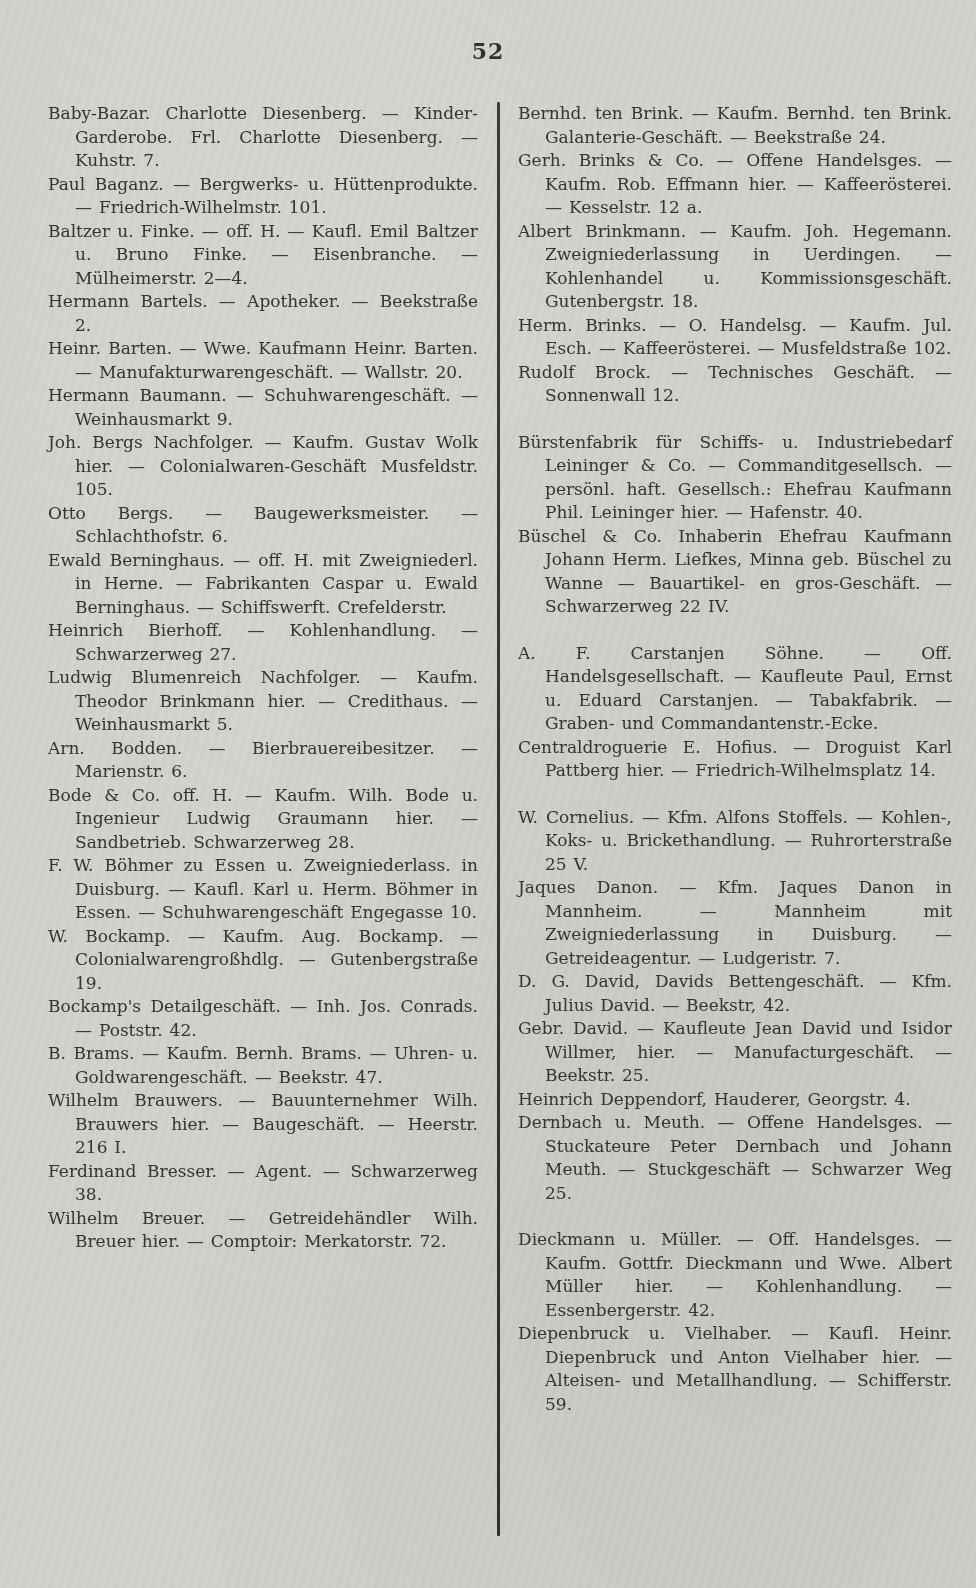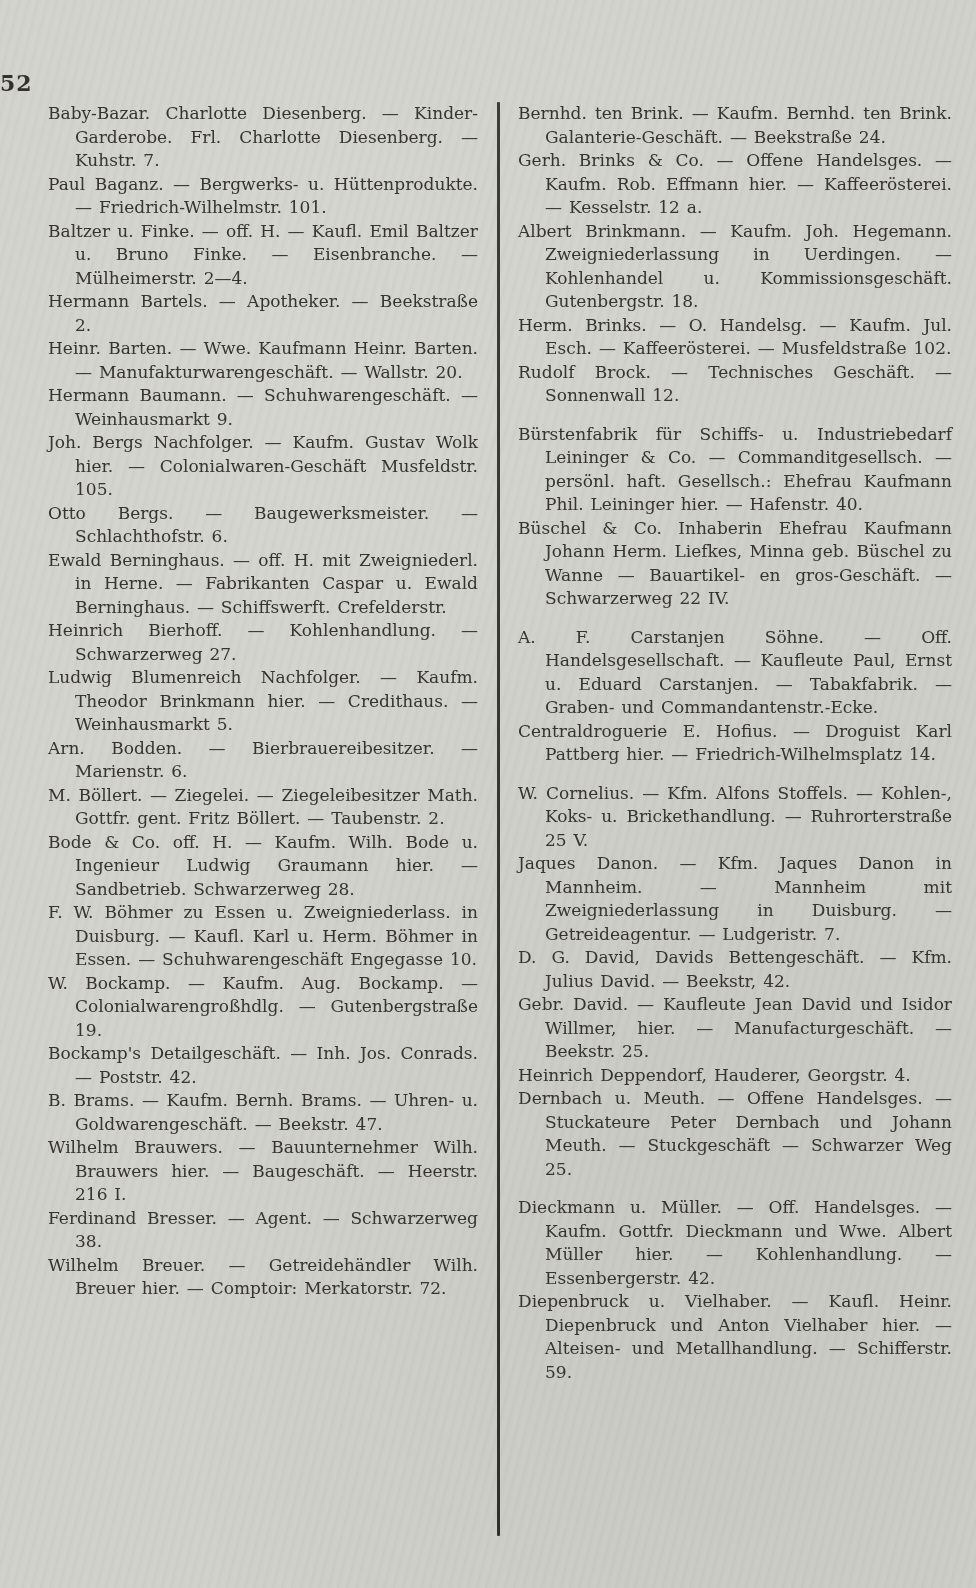--- a/index.html
+++ b/index.html
@@ -19,25 +19,25 @@
       #cfd0c9;
     overflow: hidden;
     font-family: "DejaVu Serif", "Liberation Serif", serif;
     color: #373430;
   }
   .page-number {
     position: absolute;
     top: 38px;
     left: 0;
     width: 976px;
+    text-align: center;
     font-size: 22px;
     font-weight: bold;
     letter-spacing: 1px;
     color: #34312d;
-    margin-top: 32px;
   }
   .columns {
     position: absolute;
     top: 102px;
     left: 48px;
     display: flex;
     align-items: flex-start;
   }
   .column {
     width: 430px;
@@ -58,21 +58,21 @@
     padding-left: 27px;
     text-indent: -27px;
     text-align: justify;
     font-size: 17px;
     line-height: 23.5px;
     font-weight: 400;
     word-spacing: 1.5px;
     color: #363330;
   }
   .entry.gap {
-    margin-top: 15px;
+    margin-top: 23px;
   }
 </style>
 </head>
 <body>
 
 <div class="page">
   <div class="page-number">52</div>
   <div class="columns">
     <div class="column column-left">
         <p class="entry">Baby-Bazar. Charlotte Diesenberg. — Kinder-Garderobe. Frl. Charlotte Diesenberg. — Kuhstr. 7.</p>
@@ -80,21 +80,20 @@
         <p class="entry">Baltzer u. Finke. — off. H. — Kaufl. Emil Baltzer u. Bruno Finke. — Eisenbranche. — Mülheimerstr. 2—4.</p>
         <p class="entry">Hermann Bartels. — Apotheker. — Beekstraße 2.</p>
         <p class="entry">Heinr. Barten. — Wwe. Kaufmann Heinr. Barten. — Manufakturwarengeschäft. — Wallstr. 20.</p>
         <p class="entry">Hermann Baumann. — Schuhwarengeschäft. — Weinhausmarkt 9.</p>
         <p class="entry">Joh. Bergs Nachfolger. — Kaufm. Gustav Wolk hier. — Colonialwaren-Geschäft Musfeldstr. 105.</p>
         <p class="entry">Otto Bergs. — Baugewerksmeister. — Schlachthofstr. 6.</p>
         <p class="entry">Ewald Berninghaus. — off. H. mit Zweigniederl. in Herne. — Fabrikanten Caspar u. Ewald Berninghaus. — Schiffswerft. Crefelderstr.</p>
         <p class="entry">Heinrich Bierhoff. — Kohlenhandlung. — Schwarzerweg 27.</p>
         <p class="entry">Ludwig Blumenreich Nachfolger. — Kaufm. Theodor Brinkmann hier. — Credithaus. — Weinhausmarkt 5.</p>
         <p class="entry">Arn. Bodden. — Bierbrauereibesitzer. — Marienstr. 6.</p>
-        <p class="entry">M. Böllert. — Ziegelei. — Ziegeleibesitzer Math. Gottfr. gent. Fritz Böllert. — Taubenstr. 2.</p>
         <p class="entry">Bode &amp; Co. off. H. — Kaufm. Wilh. Bode u. Ingenieur Ludwig Graumann hier. — Sandbetrieb. Schwarzerweg 28.</p>
         <p class="entry">F. W. Böhmer zu Essen u. Zweigniederlass. in Duisburg. — Kaufl. Karl u. Herm. Böhmer in Essen. — Schuhwarengeschäft Engegasse 10.</p>
         <p class="entry">W. Bockamp. — Kaufm. Aug. Bockamp. — Colonialwarengroßhdlg. — Gutenbergstraße 19.</p>
         <p class="entry">Bockamp's Detailgeschäft. — Inh. Jos. Conrads. — Poststr. 42.</p>
         <p class="entry">B. Brams. — Kaufm. Bernh. Brams. — Uhren- u. Goldwarengeschäft. — Beekstr. 47.</p>
         <p class="entry">Wilhelm Brauwers. — Bauunternehmer Wilh. Brauwers hier. — Baugeschäft. — Heerstr. 216 I.</p>
         <p class="entry">Ferdinand Bresser. — Agent. — Schwarzerweg 38.</p>
         <p class="entry">Wilhelm Breuer. — Getreidehändler Wilh. Breuer hier. — Comptoir: Merkatorstr. 72.</p>
       </div>
     <div class="divider"></div>

